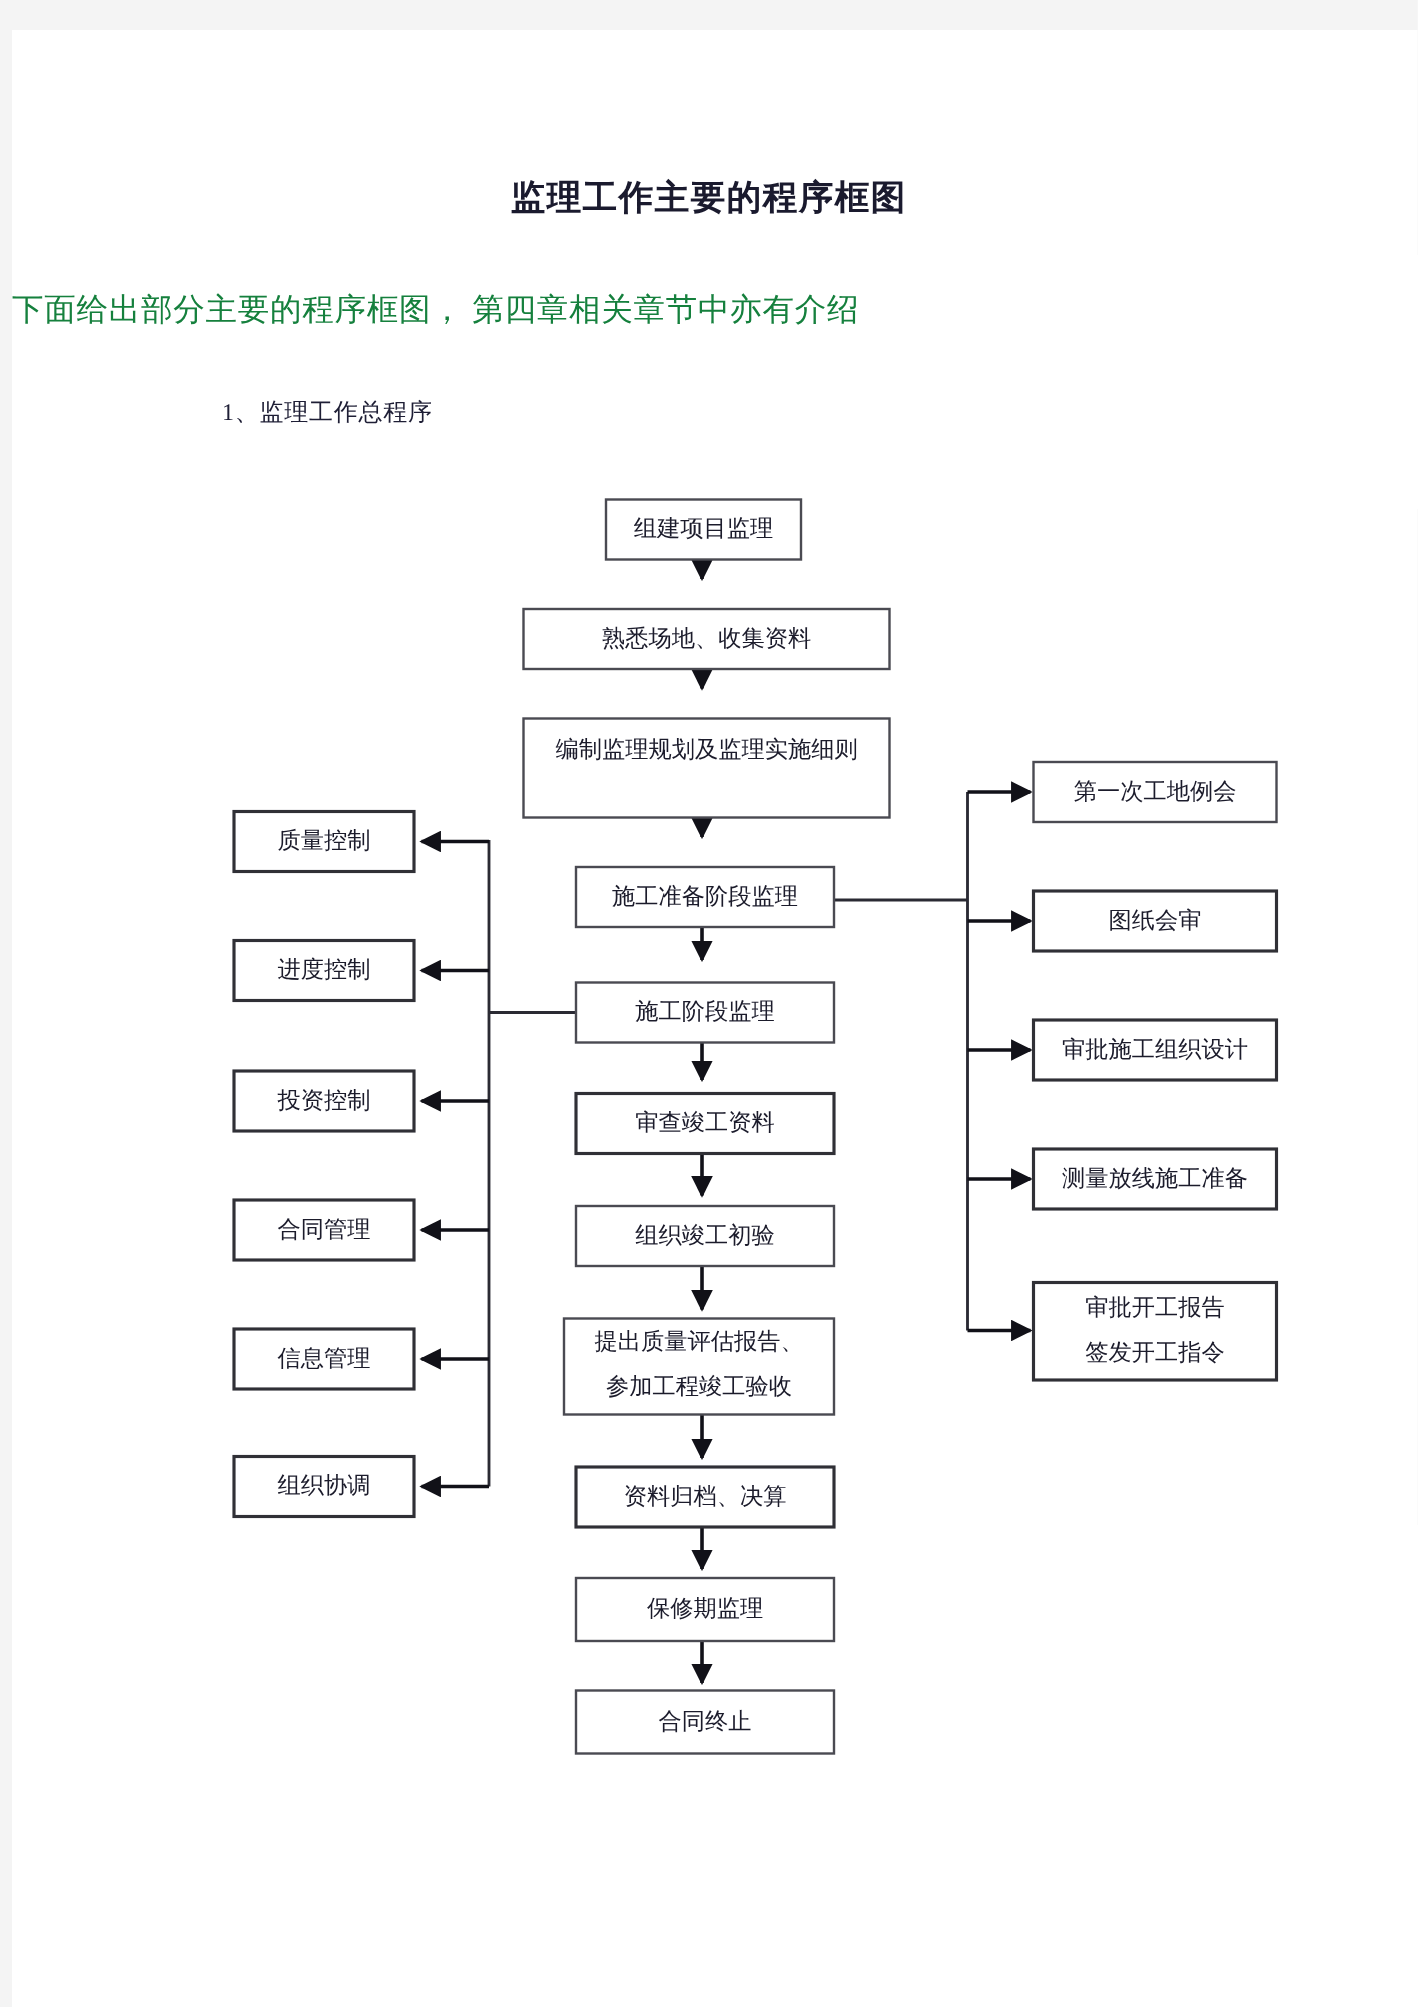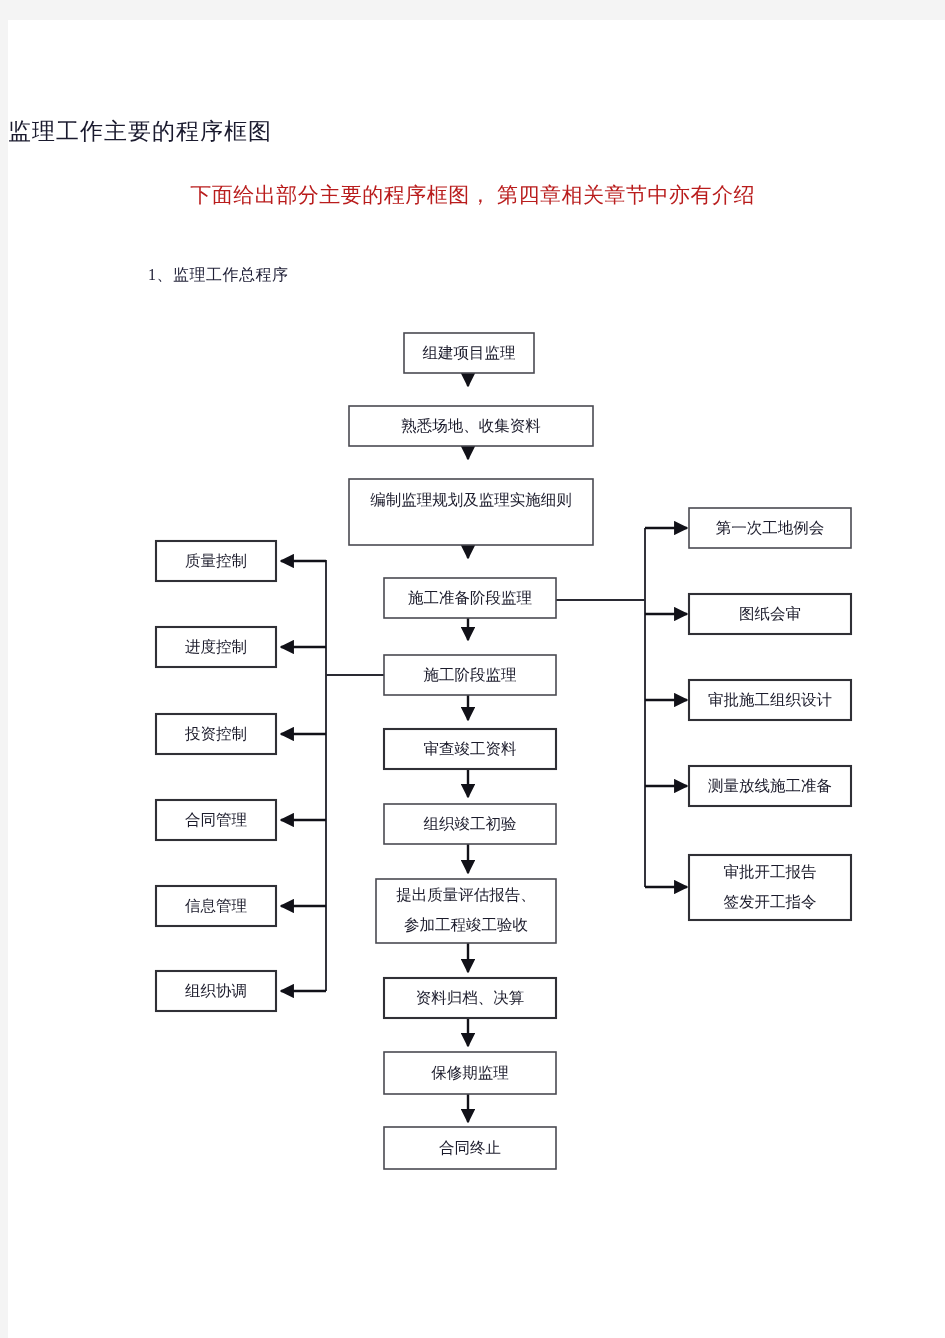--- a/index.html
+++ b/index.html
@@ -19,32 +19,33 @@
     width: 937px;
     height: 1318px;
     background: #ffffff;
     overflow: hidden;
   }
   .doc-title {
     position: absolute;
     left: 0;
     top: 96px;
     width: 929px;
+    text-align: center;
     font-size: 23px;
     color: #1a1a2e;
     letter-spacing: 1px;
+    font-weight: bold;
   }
   .doc-sub {
     position: absolute;
     left: 0;
-    top: 161px;
+    top: 172px;
     width: 929px;
-    text-align: center;
     font-size: 21px;
-    color: #b91c1c;
+    color: #15803d;
     letter-spacing: 0.5px;
   }
   .doc-section {
     position: absolute;
     left: 140px;
     top: 245px;
     font-size: 16px;
     color: #1e1e35;
     letter-spacing: 0.5px;
   }

